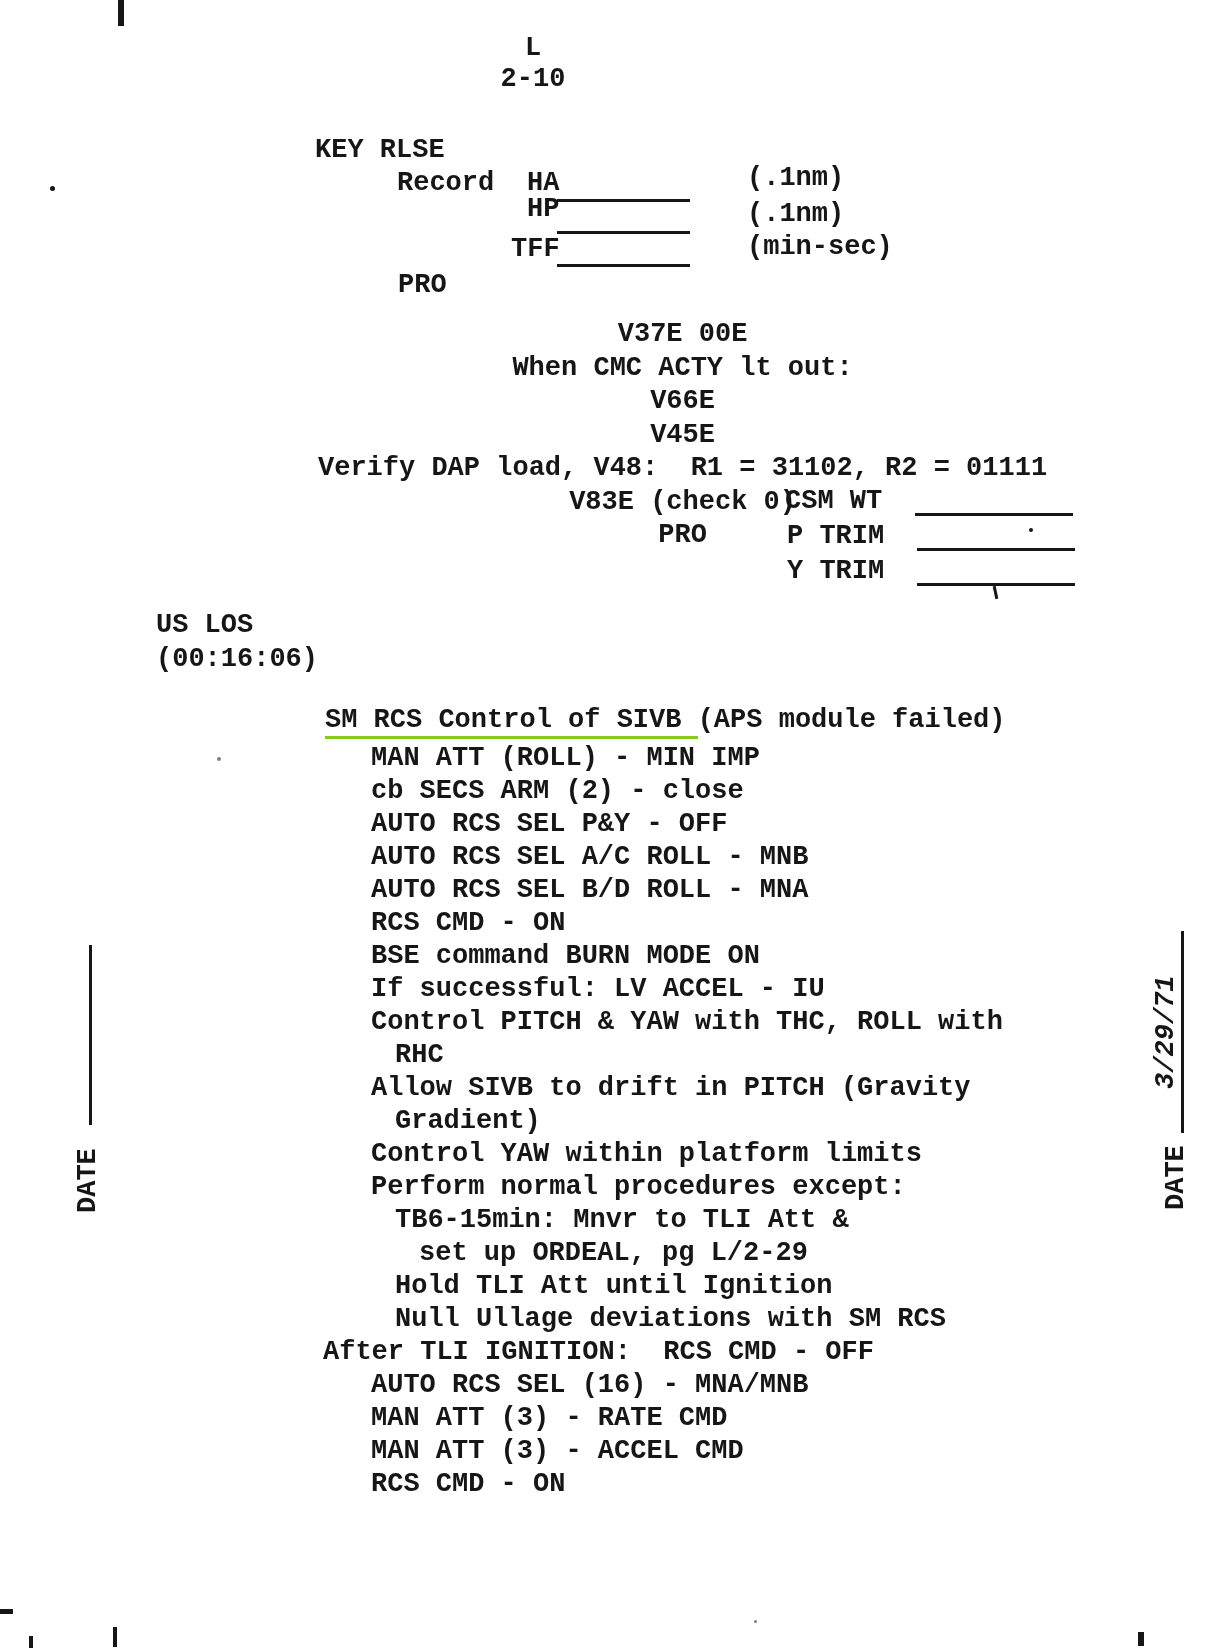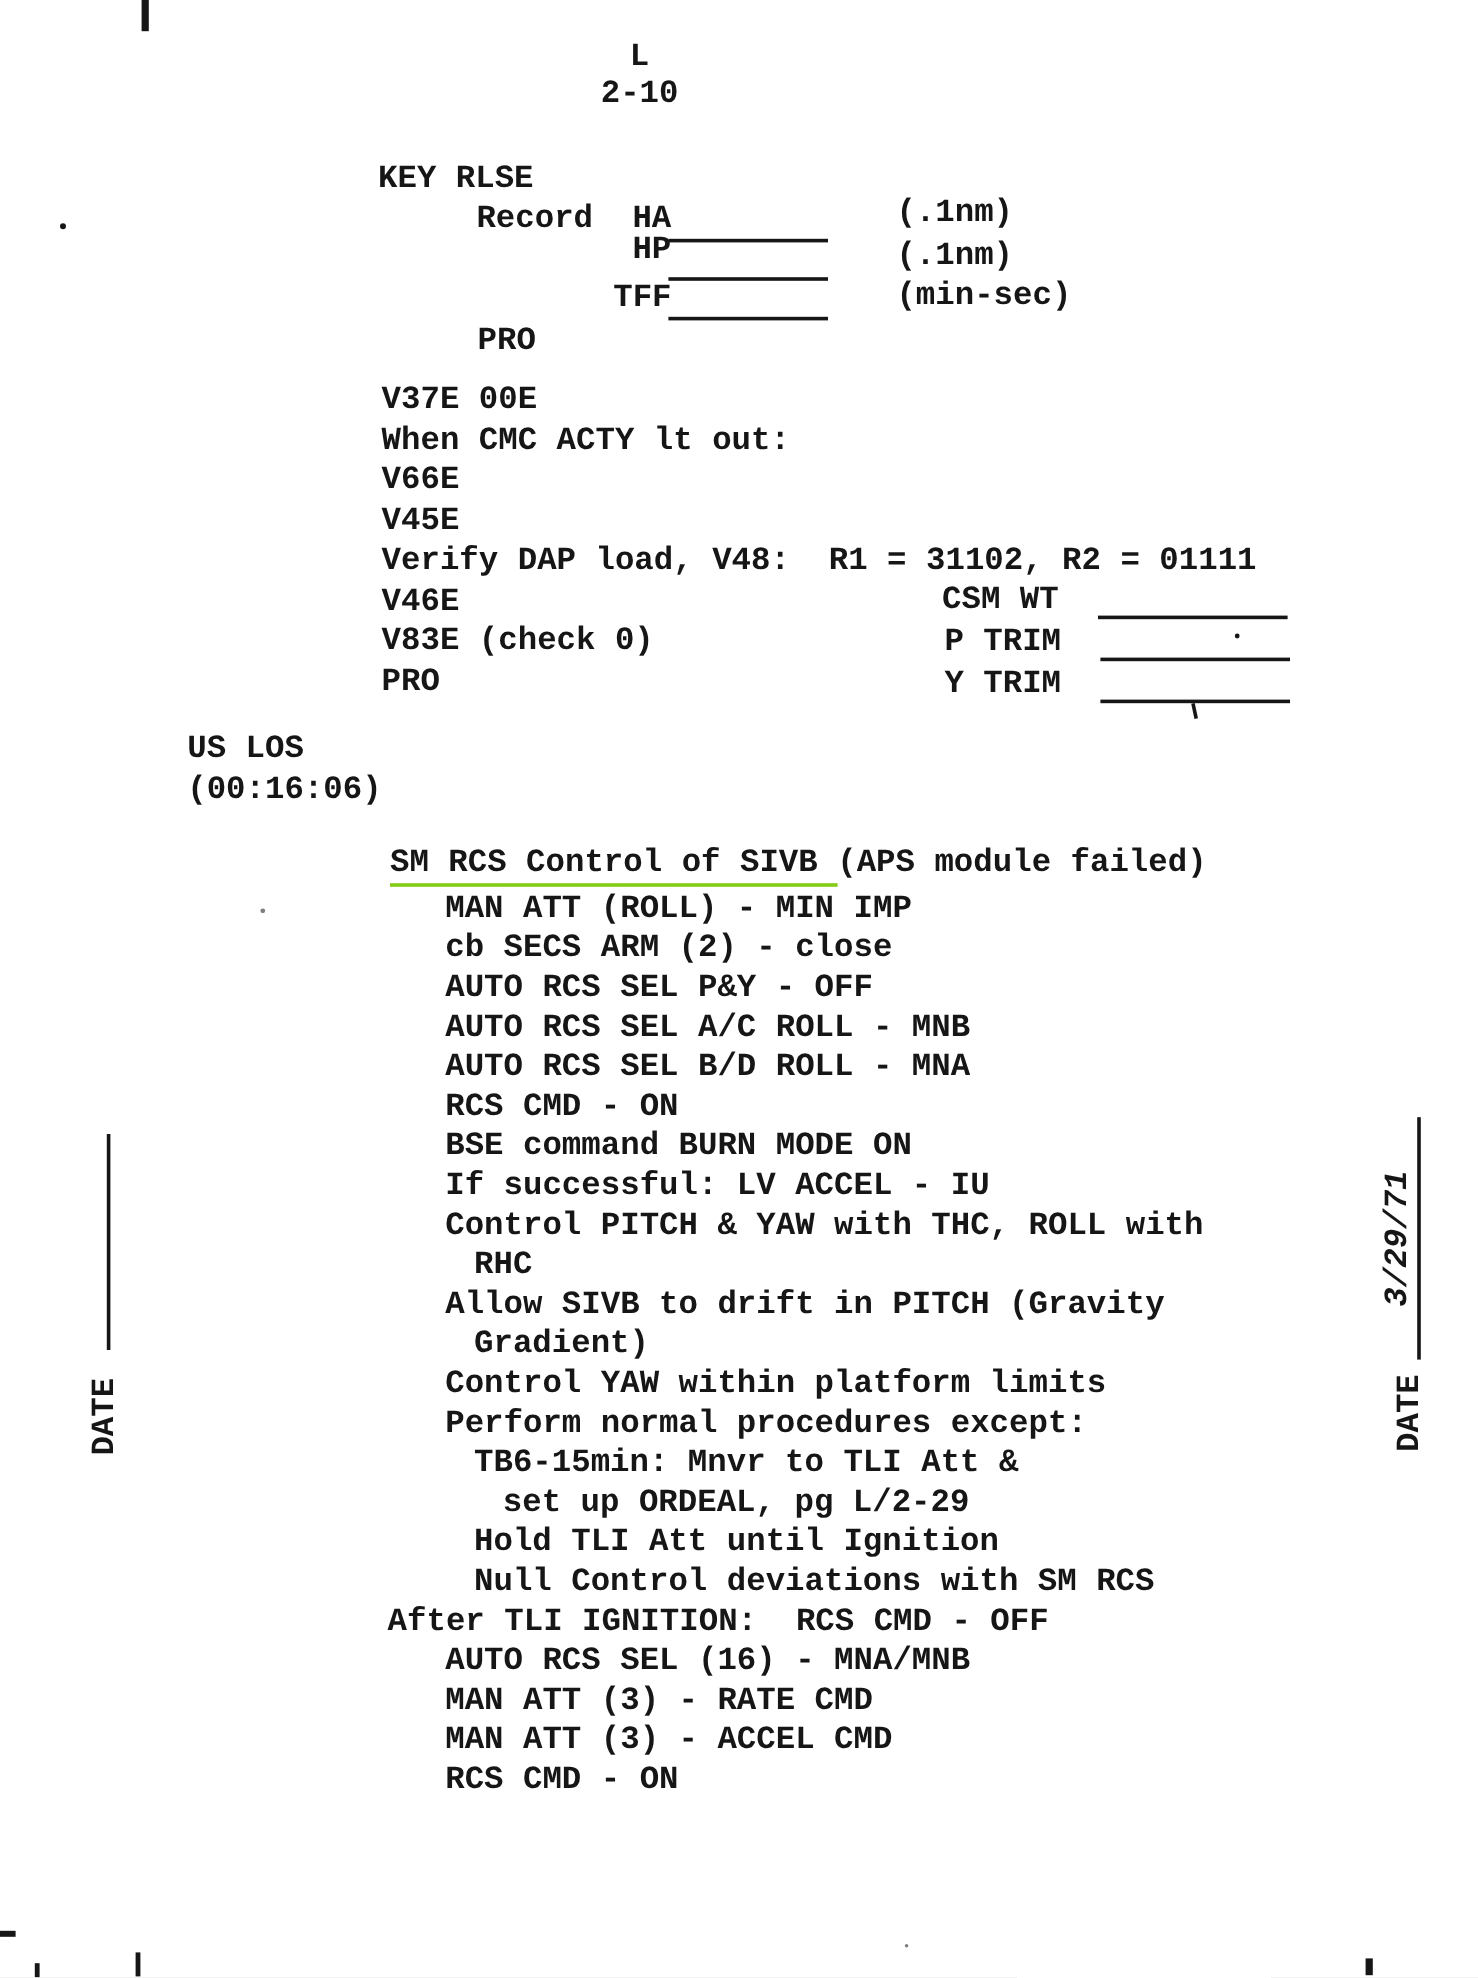--- a/index.html
+++ b/index.html
@@ -7,21 +7,21 @@
     position:relative;width:1232px;height:1648px;background:#ffffff;
     font-family:"Liberation Mono","DejaVu Sans Mono",monospace;
     font-weight:bold;color:#161616;overflow:hidden;
     font-size:27px;
   }
   .abs{position:absolute;white-space:pre;}
   .center-head{position:absolute;left:433px;top:33px;width:200px;text-align:center;line-height:31px;}
   .blankline{position:absolute;background:#161616;height:3px;}
   .rec-label,.trim-label,.unit{position:absolute;white-space:pre;}
   #verb-lines{position:absolute;left:318px;top:318px;line-height:33.5px;}
-  #verb-lines div{white-space:pre;height:33.5px;}
+  #verb-lines div{white-space:pre;height:33.5px;text-align:center;}
   .heading{position:absolute;left:325px;top:705px;white-space:pre;}
   .heading .hl{border-bottom:3px solid #84cc16;padding-bottom:1px;}
   #proc-lines{position:absolute;left:315px;top:742px;}
   #proc-lines div{white-space:pre;height:33px;line-height:33px;}
   #us-los{position:absolute;left:156px;top:608px;line-height:34px;white-space:pre;}
   .vstamp{
     position:absolute;height:56px;display:flex;flex-direction:row;
     align-items:flex-end;transform:rotate(-90deg);transform-origin:0 0;
   }
   .vstamp .vlabel{margin-bottom:6px;line-height:27px;}
@@ -55,21 +55,20 @@
       <div class="unit" style="left: 747px; top: 232px;">(min-sec)</div>
     </div>
   <div class="abs" style="left:398px;top:270px">PRO</div>
 
   <div id="verb-lines">
       <div class="">V37E 00E</div>
       <div class="">When CMC ACTY lt out:</div>
       <div class="">V66E</div>
       <div class="">V45E</div>
       <div class="">Verify DAP load, V48:  R1 = 31102, R2 = 01111</div>
-      <div class="">V46E</div>
       <div class="">V83E (check 0)</div>
       <div class="">PRO</div>
     </div>
   <div id="trim-rows">
       <div class="trim-label" style="left: 785px; top: 486px;">CSM WT</div>
       <div class="blankline" style="left: 915px; top: 513px; width: 158px;"></div>
       <div class="trim-label" style="left: 787px; top: 521px;">P TRIM</div>
       <div class="blankline" style="left: 917px; top: 548px; width: 158px;"></div>
       <div class="trim-label" style="left: 787px; top: 556px;">Y TRIM</div>
       <div class="blankline" style="left: 917px; top: 583px; width: 158px;"></div>
@@ -91,21 +90,21 @@
       <div class="" style="padding-left: 56px;">If successful: LV ACCEL - IU</div>
       <div class="" style="padding-left: 56px;">Control PITCH &amp; YAW with THC, ROLL with</div>
       <div class="" style="padding-left: 80px;">RHC</div>
       <div class="" style="padding-left: 56px;">Allow SIVB to drift in PITCH (Gravity</div>
       <div class="" style="padding-left: 80px;">Gradient)</div>
       <div class="" style="padding-left: 56px;">Control YAW within platform limits</div>
       <div class="" style="padding-left: 56px;">Perform normal procedures except:</div>
       <div class="" style="padding-left: 80px;">TB6-15min: Mnvr to TLI Att &amp;</div>
       <div class="" style="padding-left: 104px;">set up ORDEAL, pg L/2-29</div>
       <div class="" style="padding-left: 80px;">Hold TLI Att until Ignition</div>
-      <div class="" style="padding-left: 80px;">Null Control deviations with SM RCS</div>
+      <div class="" style="padding-left: 80px;">Null Ullage deviations with SM RCS</div>
       <div class="" style="padding-left: 8px;">After TLI IGNITION:  RCS CMD - OFF</div>
       <div class="" style="padding-left: 56px;">AUTO RCS SEL (16) - MNA/MNB</div>
       <div class="" style="padding-left: 56px;">MAN ATT (3) - RATE CMD</div>
       <div class="" style="padding-left: 56px;">MAN ATT (3) - ACCEL CMD</div>
       <div class="" style="padding-left: 56px;">RCS CMD - ON</div>
     </div>
 
   <div class="vstamp" style="left:52px;top:1224px;width:296px;padding-left:11px;box-sizing:border-box;">
     <span class="vlabel">DATE</span>
     <span style="width:23px"></span>

